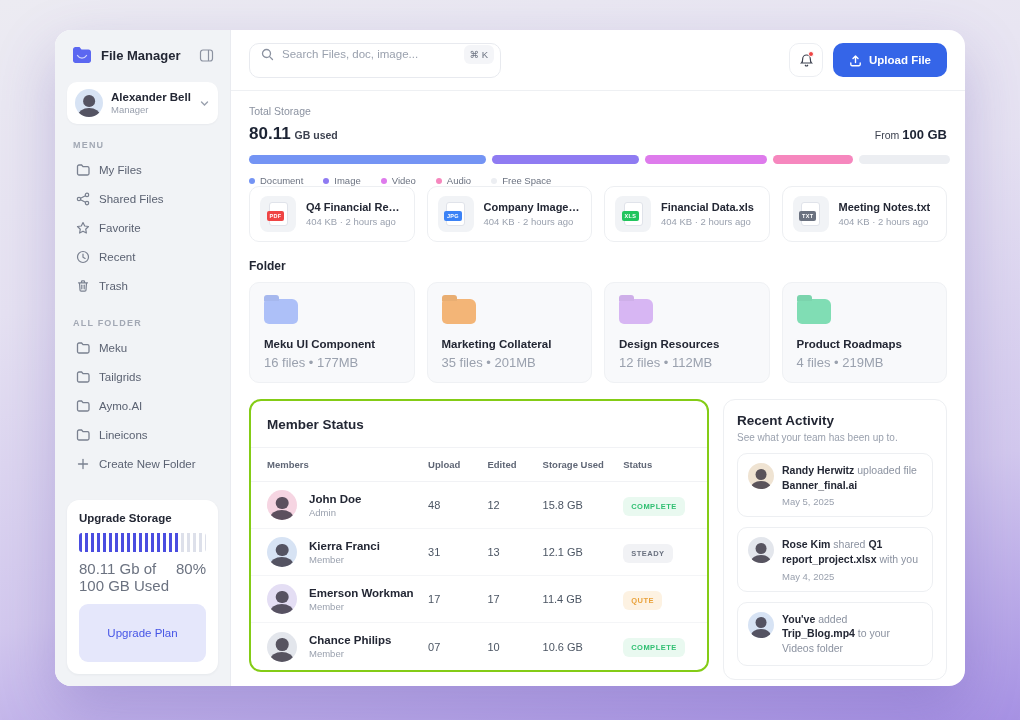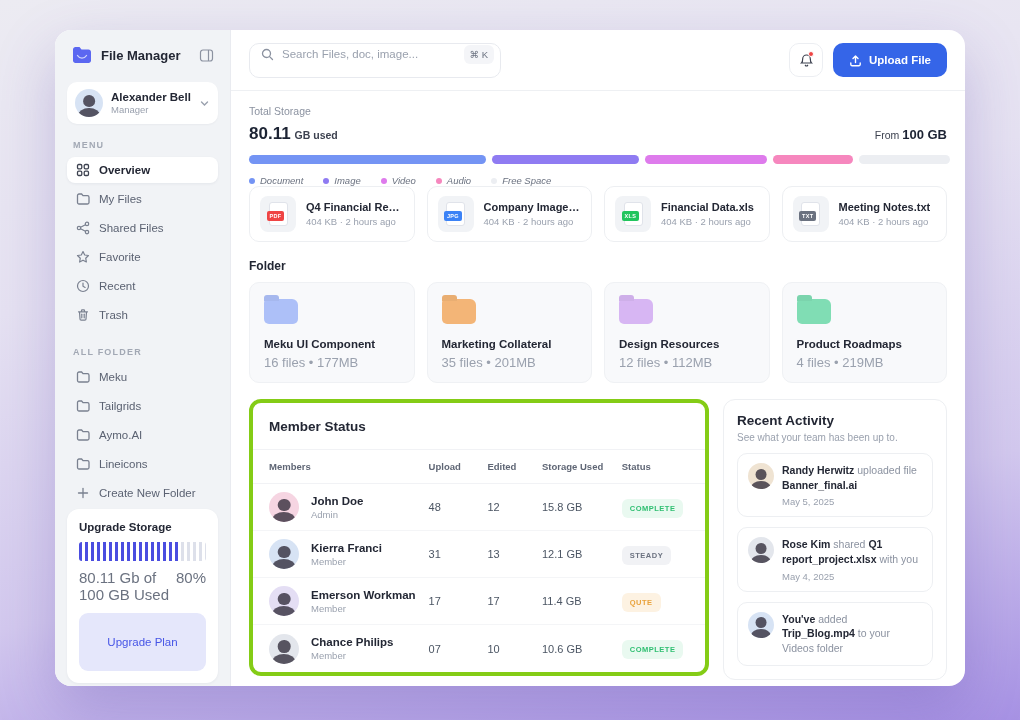--- a/index.html
+++ b/index.html
@@ -77,38 +77,38 @@
   .content { flex:1; padding:14px 18px 0; overflow:hidden; }
   .muted-label { font-size:10.5px; color:#8b92a0; }
   .storage-row { display:flex; align-items:baseline; margin-top:7px; }
   .storage-used-val { font-size:17px; font-weight:700; color:#1c2333; }
   .storage-used-unit { font-size:10.5px; font-weight:600; color:#3d4250; margin-left:4px; }
   .storage-from { margin-left:auto; font-size:10.5px; color:#3d4250; }
   .storage-from b { font-size:13px; color:#1c2333; }
   .storage-bar { display:flex; gap:6px; margin-top:11px; }
   .seg { height:9px; border-radius:5px; }
   .legend { display:flex; gap:20px; margin-top:11px; }
-  .legend-item { display:flex; align-items:center; gap:5px; font-size:9.5px; color:#6b7280;font-style:italic; }
+  .legend-item { display:flex; align-items:center; gap:5px; font-size:9.5px; color:#6b7280; }
   .dot { width:6px; height:6px; border-radius:50%; }
   .sec-title { font-size:12px; font-weight:700; color:#232734; margin:17px 0 9px; }
   .cards-row { display:flex; gap:12px; }
   .file-card { flex:1; border:1px solid #edeff2; border-radius:10px; padding:9px 10px; display:flex; gap:10px; align-items:center; background:#fff; min-width:0; }
   .file-thumb { width:36px; height:36px; border-radius:8px; background:#f1f3f6; display:flex; align-items:center; justify-content:center; flex-shrink:0; }
   .file-page { width:19px; height:24px; background:#fff; border:1px solid #e0e3ea; border-radius:3px; position:relative; }
   .file-ext { position:absolute; left:-3px; bottom:4px; font-size:5.5px; font-weight:700; color:#fff; padding:2px 3px; border-radius:2px; letter-spacing:.3px; }
   .file-name { font-size:11px; font-weight:700; color:#232734; white-space:nowrap; overflow:hidden; text-overflow:ellipsis; }
   .file-meta { font-size:9.5px; color:#9aa1ae; margin-top:3px; }
   .folder-card { flex:1; background:#f8f9fb; border:1px solid #eff1f4; border-radius:10px; padding:13px 14px 12px; cursor:pointer; }
   .folder-ico { width:34px; height:25px; border-radius:4px 6px 5px 5px; position:relative; margin-top:3px; }
   .folder-ico::before { content:""; position:absolute; top:-4px; left:0; width:15px; height:6px; background:inherit; border-radius:3px 3px 0 0; filter:brightness(.96); }
   .folder-name { font-size:11.5px; font-weight:700; color:#232734; margin-top:14px; white-space:nowrap; overflow:hidden; text-overflow:ellipsis; }
   .folder-meta { font-size:13px; color:#9aa1ae; margin-top:5px; }
   .bottom-row { display:flex; gap:14px; margin-top:16px; align-items:flex-start; }
   
-  .member-card { flex:1; border:4px solid #84cc16; border-radius:12px; background:#fff; min-width:0; }
+  .member-card { flex:1; border:2px solid #84cc16; border-radius:12px; background:#fff; min-width:0; }
   .member-head { padding:14px 16px; border-bottom:1px solid #f1f2f5; }
   .member-title { font-size:13.5px; font-weight:700; color:#232734; }
   .m-grid { display:grid; grid-template-columns:38% 14% 13% 19% 16%; align-items:center; padding:0 16px; }
   .m-headrow { height:34px; border-bottom:1px solid #f1f2f5; }
   .m-col { font-size:9.5px; color:#5f6675; font-weight:600; }
   .m-row { height:47px; border-bottom:1px solid #f4f5f7; }
   .m-row:last-child { border-bottom:none; }
   .m-member { display:flex; align-items:center; gap:12px; min-width:0; }
   .m-name { font-size:11.5px; font-weight:700; color:#232734; white-space:nowrap; }
   .m-role { font-size:9.5px; color:#9aa1ae; margin-top:2px; }
@@ -157,31 +157,20 @@
       </span>
       <span class="chev">
         <svg width="11" height="11" viewBox="0 0 11 11" fill="none" stroke="currentColor" stroke-width="1.4" stroke-linecap="round">
             <path d="M2.5 4l3 3 3-3"></path>
           </svg>
       </span>
     </div>
 
     <div class="section-label">MENU</div>
 
-    <div class="nav-item active">
-      <span class="ico">
-          <svg width="14" height="14" viewBox="0 0 14 14" fill="none" stroke="currentColor" stroke-width="1.3">
-            <rect x="1.5" y="1.5" width="4.3" height="4.3" rx="1.2"></rect>
-            <rect x="8.2" y="1.5" width="4.3" height="4.3" rx="1.2"></rect>
-            <rect x="1.5" y="8.2" width="4.3" height="4.3" rx="1.2"></rect>
-            <rect x="8.2" y="8.2" width="4.3" height="4.3" rx="1.2"></rect>
-          </svg>
-        </span>
-      <span>Overview</span>
-    </div>
     <div class="nav-item">
       <span class="ico">
           <svg width="14" height="14" viewBox="0 0 14 14" fill="none" stroke="currentColor" stroke-width="1.3">
             <path d="M1.5 3.5c0-.8.7-1.5 1.5-1.5h2.6l1.4 1.7h4.5c.8 0 1.5.7 1.5 1.5v5.3c0 .8-.7 1.5-1.5 1.5H3c-.8 0-1.5-.7-1.5-1.5z"></path>
           </svg>
         </span>
       <span>My Files</span>
     </div>
     <div class="nav-item">
       <span class="ico">

